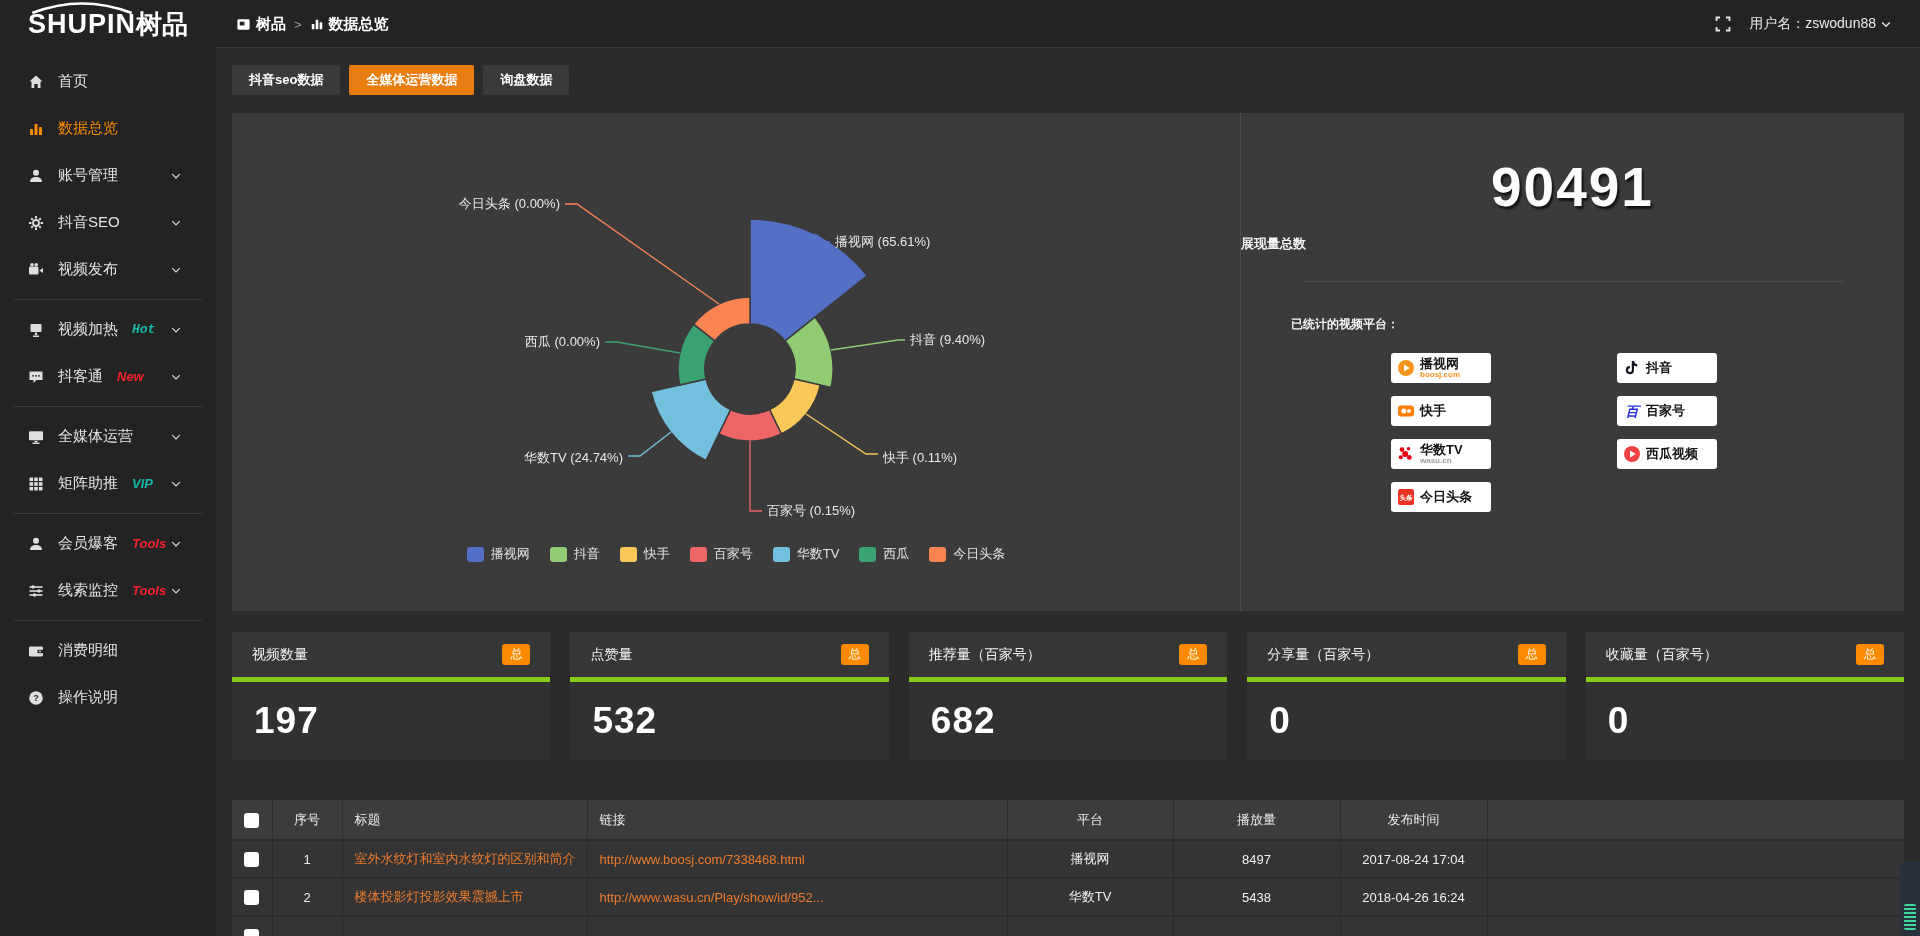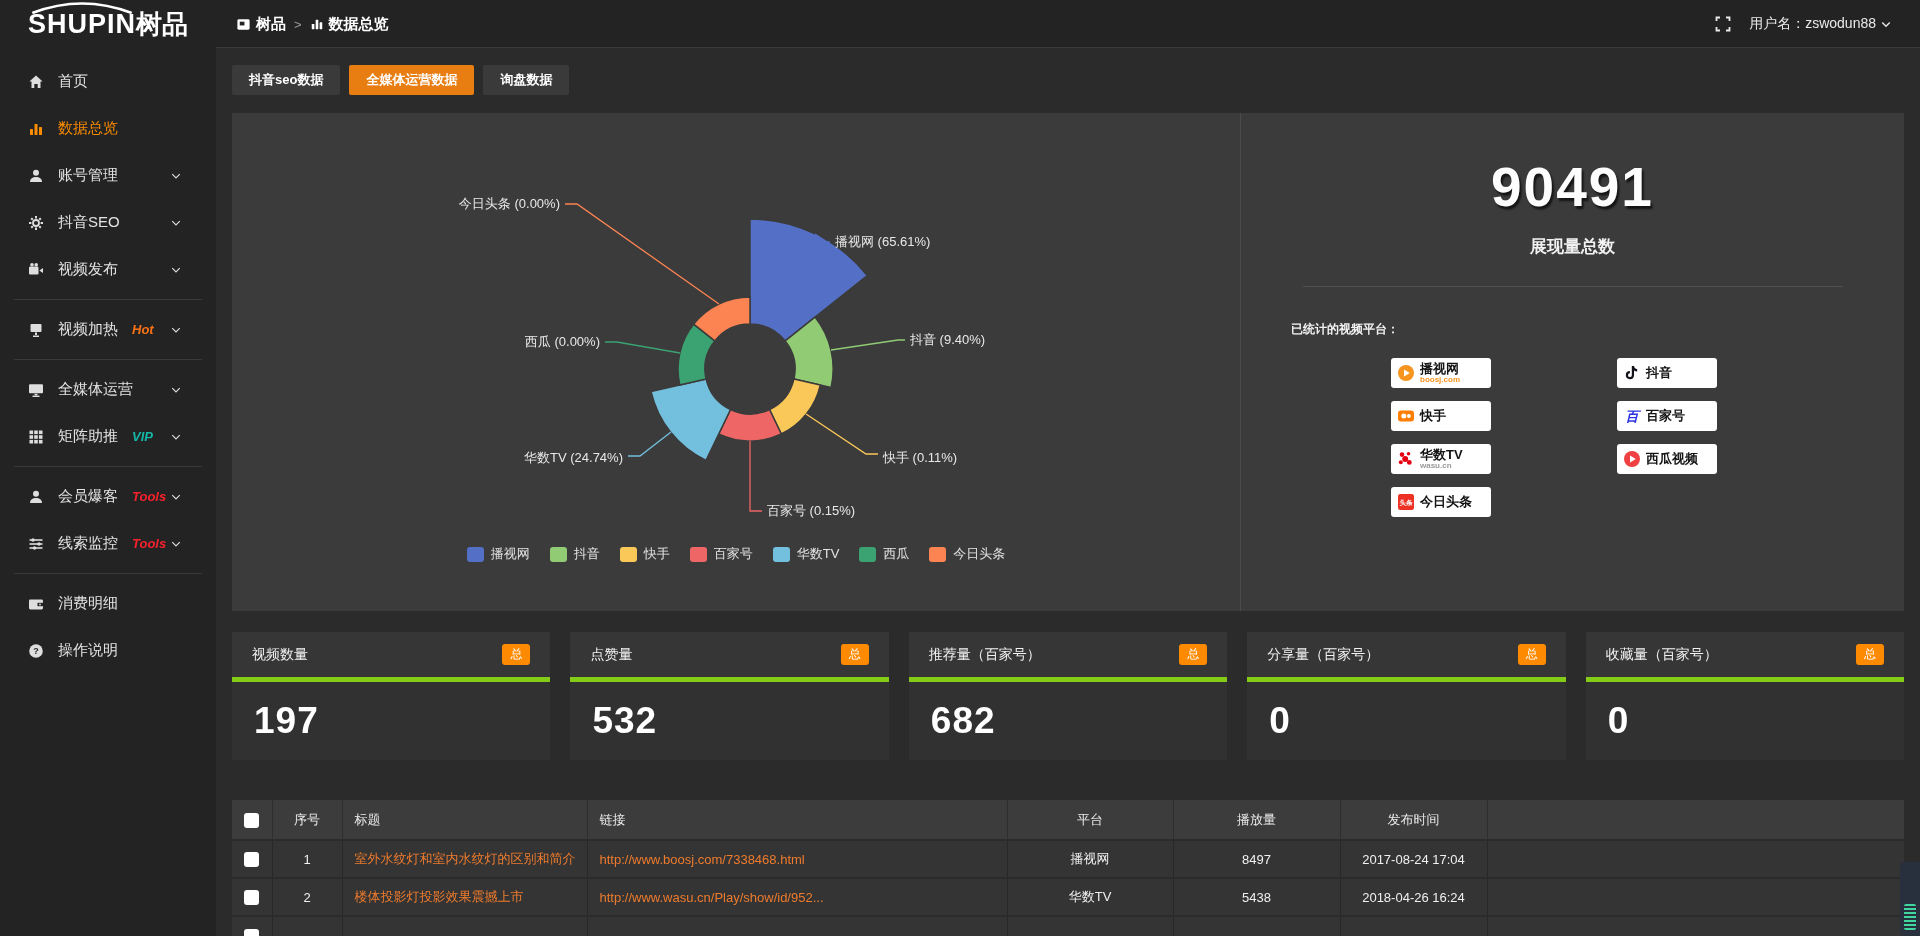--- a/index.html
+++ b/index.html
@@ -41,21 +41,21 @@
   
   .chart-panel { margin-top:18px; height:498px; background:#3b3b3b; display:flex; }
   .chart-left { width:1008px; position:relative; }
   .chart-left svg.rose { position:absolute; left:0; top:0; }
   .legend { position:absolute; left:0; right:0; top:432px; display:flex; justify-content:center; gap:20px; }
   .legend-item { display:flex; align-items:center; gap:7px; cursor:pointer; }
   .legend-swatch { width:17px; height:15px; border-radius:3px; }
   .legend-label { font-size:13px; color:#e3e3e3; }
   .chart-right { flex:1; border-left:1px solid #4b4b4b; padding-top:42px; }
   .total-value { text-align:center; font-size:55px; font-weight:bold; color:#fdfdfd; text-shadow:2px 3px 2px rgba(0,0,0,0.65); letter-spacing:2px; }
-  .total-label { text-align:center; font-size:17px; font-weight:bold; margin-top:16px; color:#f2f2f2; }
+  .total-label { text-align:left; font-size:13px; font-weight:bold; margin-top:16px; color:#f2f2f2; }
   .right-hr { width:540px; margin:28px auto 0; border:none; border-top:1px solid #4f4f4f; }
   .platforms-label { margin:34px 0 0 50px; font-size:12px; font-weight:bold; color:#f2f2f2; }
   .badge-grid { margin:20px 0 0 150px; display:grid; grid-template-columns:100px 100px; column-gap:126px; row-gap:13px; }
   .pbadge { width:100px; height:30px; background:#fff; border-radius:3px; display:flex; align-items:center; padding:0 6px; gap:5px; }
   .pbadge .ptexts { display:flex; flex-direction:column; line-height:1.05; }
   .pbadge .pname { font-size:13px; font-weight:bold; color:#141414; white-space:nowrap; }
   .pbadge .psub { font-size:8px; font-weight:bold; color:#999; }
   .pbadge .psub.orange { color:#f7941d; }
   
   .stats-row { margin-top:21px; display:flex; gap:20px; }
@@ -217,21 +217,40 @@
       <div class="side-divider"></div>
       <div class="side-item">
         <span class="icon">
           <svg width="16" height="16" viewBox="0 0 16 16" fill="currentColor">
             <rect x="2.5" y="2" width="11" height="8" rx="1"></rect>
             <rect x="7" y="10.5" width="2" height="2.5"></rect>
             <rect x="5" y="13.5" width="6" height="1.5"></rect>
           </svg>
         </span>
         <span>视频加热</span>
-        <span class="side-tag" style="color: #f97316;">Hot</span>
+        <span class="side-tag" style="color: #14b8a6; font-family: Liberation Mono, monospace;">Hot</span>
+        <span class="side-chevron icon">
+          <svg width="12" height="12" viewBox="0 0 16 16" fill="none" stroke="currentColor" stroke-width="1.6">
+            <polyline points="3,5.5 8,10.5 13,5.5"></polyline>
+          </svg>
+        </span>
+      </div>
+      <div class="side-item">
+        <span class="icon">
+          <svg width="16" height="16" viewBox="0 0 16 16" fill="currentColor">
+            <path d="M1.5 2.5h13v8.5H8.6L5.5 14v-3H1.5Z"></path>
+            <g fill="#232324">
+              <circle cx="5" cy="6.8" r="0.9"></circle>
+              <circle cx="8" cy="6.8" r="0.9"></circle>
+              <circle cx="11" cy="6.8" r="0.9"></circle>
+            </g>
+          </svg>
+        </span>
+        <span>抖客通</span>
+        <span class="side-tag" style="color: rgb(245, 34, 45);">New</span>
         <span class="side-chevron icon">
           <svg width="12" height="12" viewBox="0 0 16 16" fill="none" stroke="currentColor" stroke-width="1.6">
             <polyline points="3,5.5 8,10.5 13,5.5"></polyline>
           </svg>
         </span>
       </div>
       <div class="side-divider"></div>
       <div class="side-item">
         <span class="icon">
           <svg width="16" height="16" viewBox="0 0 16 16" fill="currentColor">

